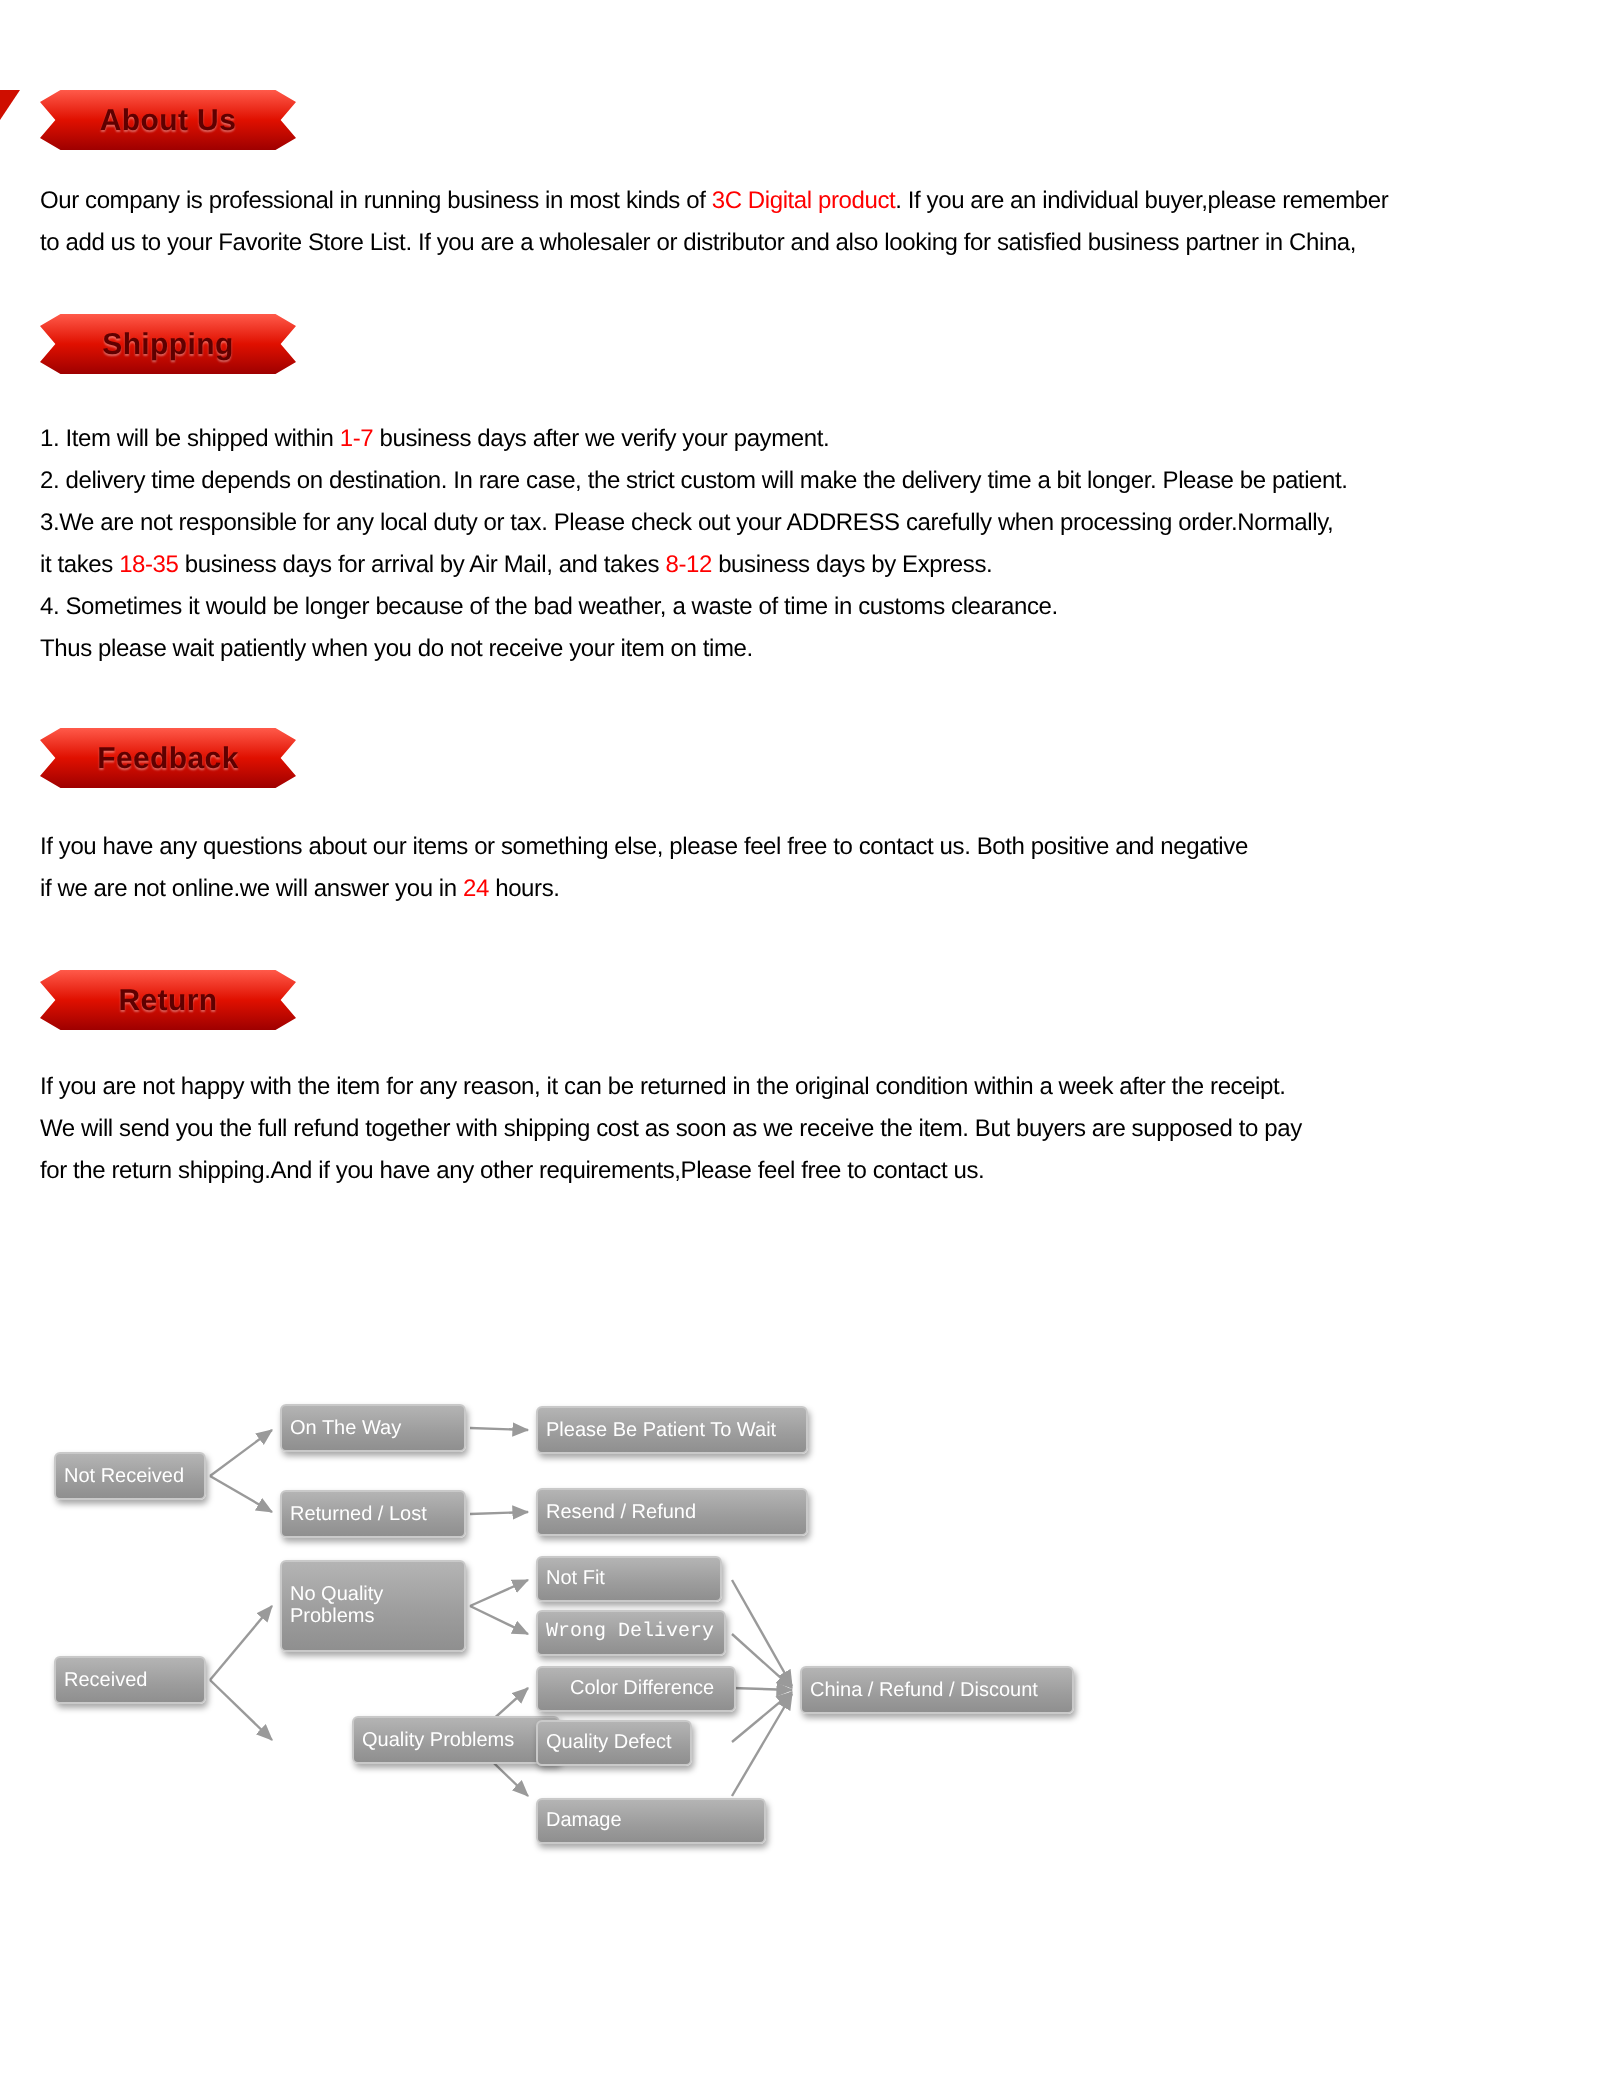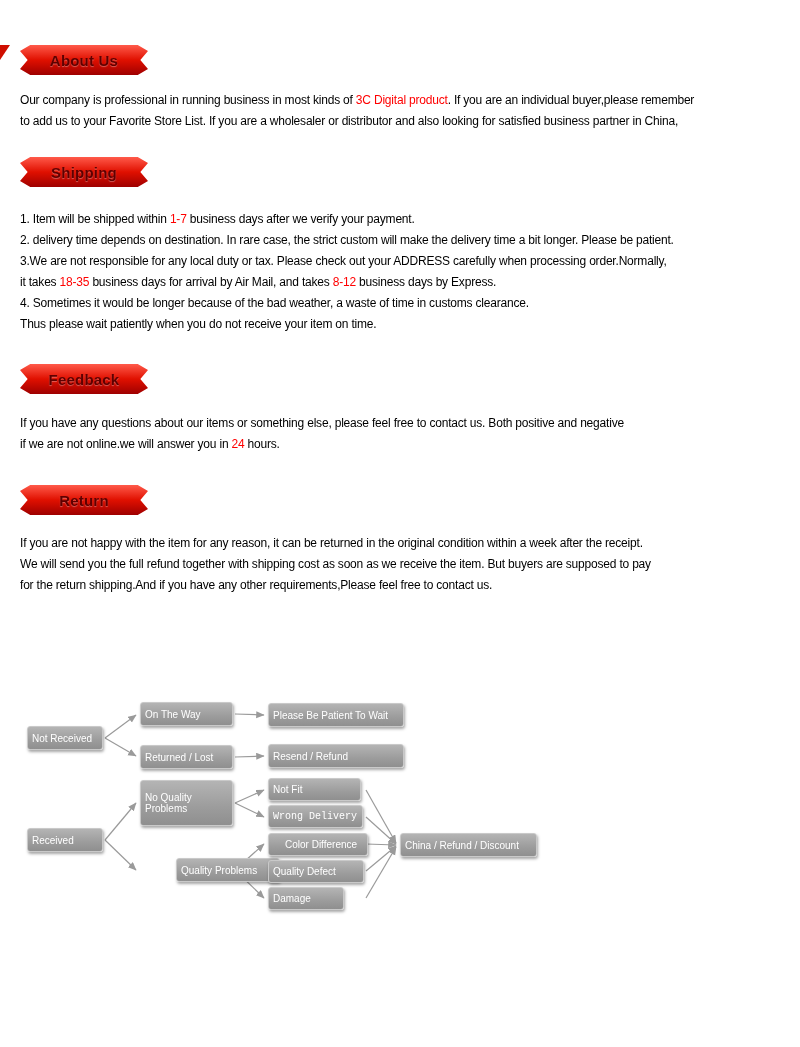--- a/index.html
+++ b/index.html
@@ -150,18 +150,18 @@
     <div class="fbox" style="left:7px;   top:135px; width:76px;  height:24px;">Received</div>
     <div class="fbox" style="left:120px; top:9px;   width:93px;  height:24px;">On The Way</div>
     <div class="fbox" style="left:120px; top:52px;  width:93px;  height:24px;">Returned / Lost</div>
     <div class="fbox" style="left:120px; top:87px;  width:93px;  height:46px;">No Quality Problems</div>
     <div class="fbox" style="left:120px; top:165px; width:104px;  height:24px;margin-left:36px;">Quality Problems</div>
     <div class="fbox" style="left:248px; top:10px;  width:136px; height:24px;">Please Be Patient To Wait</div>
     <div class="fbox" style="left:248px; top:51px;  width:136px; height:24px;">Resend / Refund</div>
     <div class="fbox" style="left:248px; top:85px;  width:93px;  height:23px;">Not Fit</div>
     <div class="fbox" style="left:248px; top:112px; width:95px;  height:23px;font-family:Liberation Mono, monospace;">Wrong Delivery</div>
     <div class="fbox" style="left:248px; top:140px; width:100px;  height:23px;padding-left:16px;">Color Difference</div>
-    <div class="fbox" style="left:248px; top:167px; width:96px;  height:23px;">Quality Defect</div>
-    <div class="fbox" style="left:248px; top:194px; width:76px;  height:23px;">Damage</div>
+    <div class="fbox" style="left:248px; top:167px; width:78px;  height:23px;">Quality Defect</div>
+    <div class="fbox" style="left:248px; top:206px; width:115px;  height:23px;">Damage</div>
     <div class="fbox" style="left:380px; top:140px; width:137px; height:24px;">China / Refund / Discount</div>
   </div>
 
 </div>
 
 </body></html>

